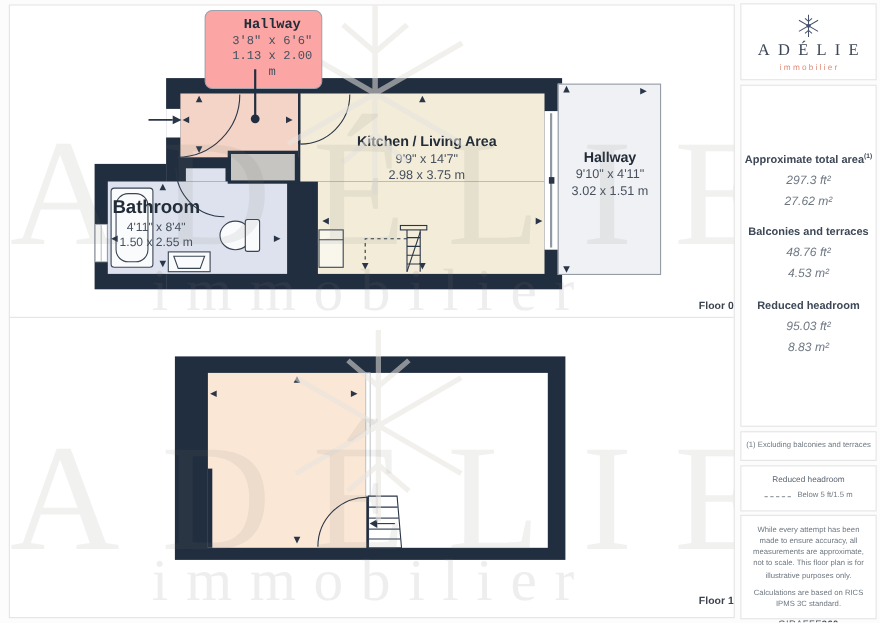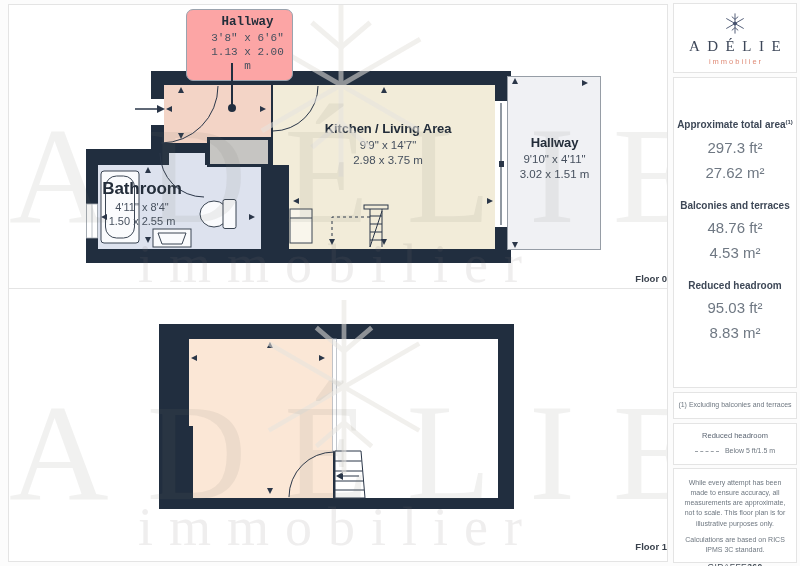--- a/index.html
+++ b/index.html
@@ -69,21 +69,21 @@
             align-items:center;justify-content:center;padding-top:2px;}
   .brand-name{font-family:"Liberation Serif",serif;font-size:15px;letter-spacing:7.5px;
               color:#3d4759;margin-top:3px;padding-left:7px;}
   .brand-tag{font-size:7.5px;letter-spacing:2px;color:#df8a76;margin-top:2px;padding-left:2px;}
 
   .measures-box{left:673px;top:77px;width:124px;height:311px;display:flex;flex-direction:column;
                 align-items:center;justify-content:center;text-align:center;}
   .m-group{margin:7px 0;}
   .m-label{font-size:10px;font-weight:700;color:#3e4857;}
   .m-label sup{font-size:6px;}
-  .m-val{font-size:15px;color:#6f7883;margin-top:4px;line-height:1.7;}
+  .m-val{font-size:11px;color:#6f7883;margin-top:4px;line-height:1.7;font-style:italic;}
 
   .note-box{left:673px;top:392px;width:124px;height:27px;display:flex;align-items:center;
             justify-content:center;text-align:center;}
   .small-txt{font-size:7px;color:#6e7780;line-height:1.45;}
 
   .legend-box{left:673px;top:423px;width:124px;height:42px;display:flex;flex-direction:column;
               align-items:center;justify-content:center;}
   .legend-title{font-size:7.5px;color:#5c6673;margin-bottom:6px;}
   .legend-row{display:flex;align-items:center;gap:6px;}
   .legend-dash{width:24px;height:0;border-top:1px dashed #9aa0a6;display:inline-block;}

